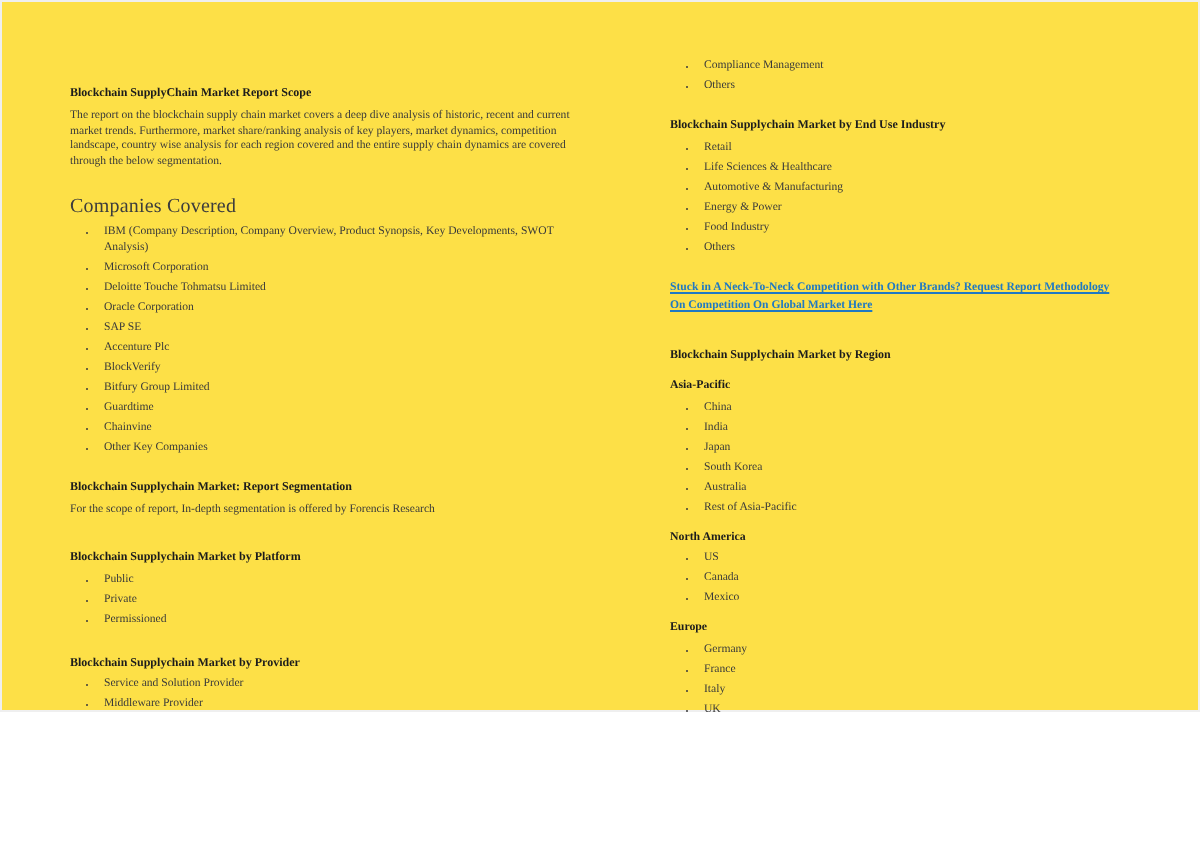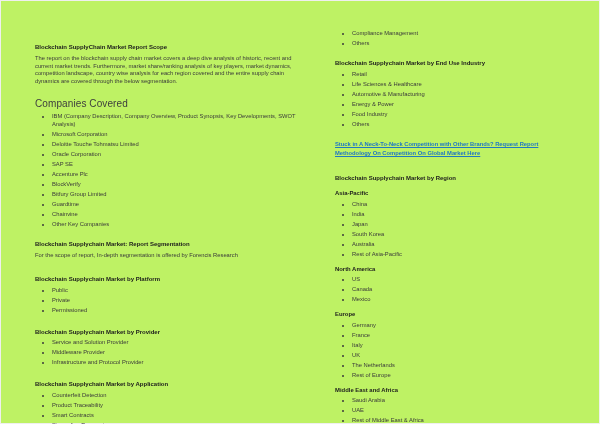--- a/index.html
+++ b/index.html
@@ -3,24 +3,25 @@
 <meta charset="utf-8">
 <style>
   html, body { margin:0; padding:0; }
   body {
     width:600px; height:424px; position:relative;
     background:#ffffff;
     font-family:"Liberation Sans", sans-serif;
     -webkit-font-smoothing:antialiased;
   }
   .page {
-    position:absolute; left:0; top:0; width:600px; height:424px;
-    background:#bef264;
+    position:absolute; left:0; top:0; width:600px; height:356px;
+    background:#fde047;
     box-shadow: inset 0 0 0 1px #efefef;
     overflow:hidden;
+    font-family:Liberation Serif, serif;
   }
   .col { position:absolute; }
   .col-left  { left:35px;  top:44px; width:262px; }
   .col-right { left:335px; top:30px; width:228px; }
 
   .h-bold {
     font-size:6px; font-weight:700; color:#1c1c1c;
     margin:13px 0 3px; line-height:1.3;
   }
   .h-bold.first { margin-top:0; }

